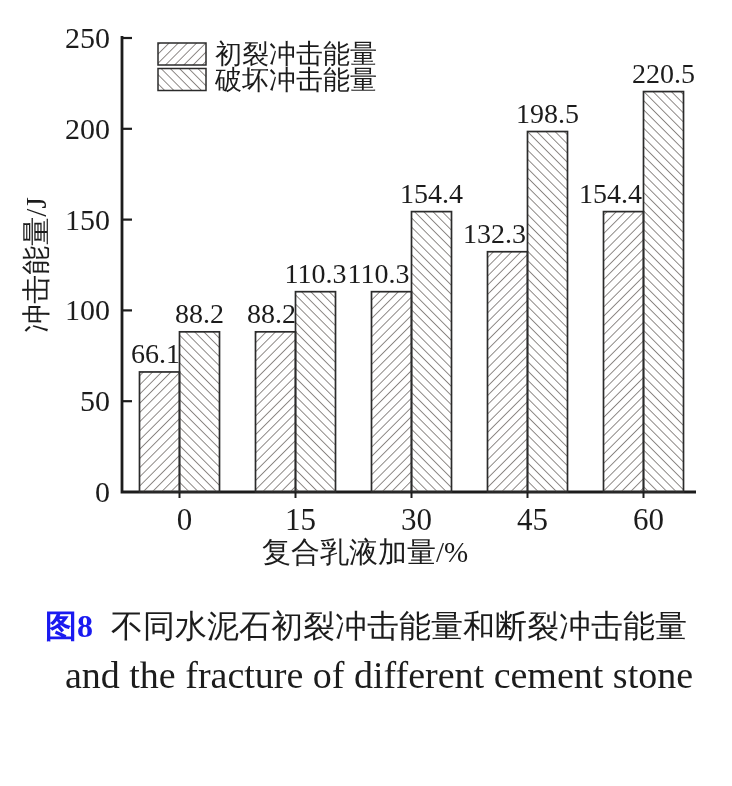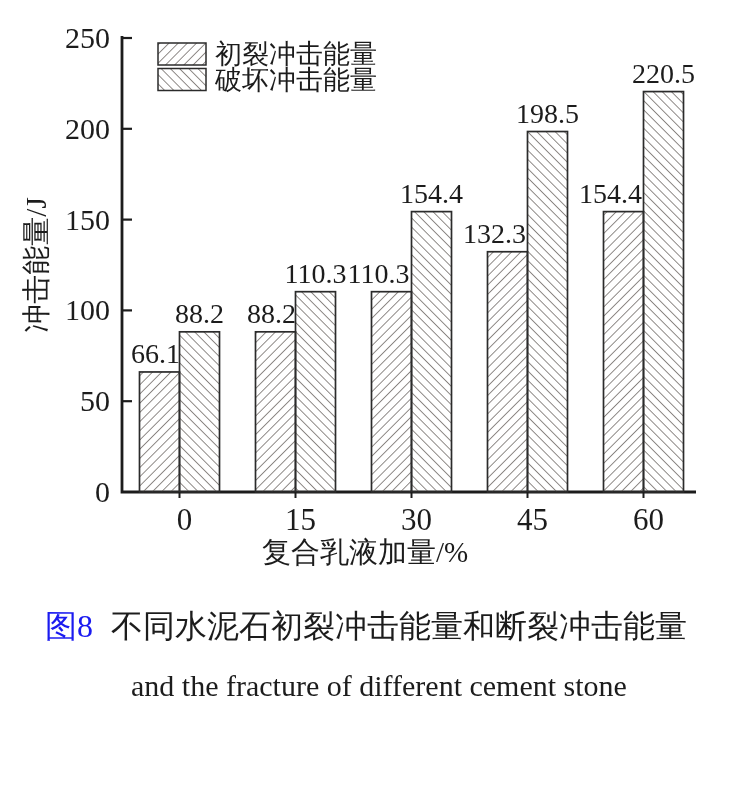--- a/index.html
+++ b/index.html
@@ -8,22 +8,22 @@
     font-family:"Liberation Serif","DejaVu Serif",serif;overflow:hidden;
   }
   .chart-wrap{position:absolute;left:0;top:0;width:732px;height:596px;}
   svg text{font-family:"Liberation Serif","DejaVu Serif",serif;}
   .caption{
     position:absolute;left:0;top:602px;width:732px;text-align:center;
     color:#1c1c1c;
   }
   .caption .line1{font-size:32px;line-height:49px;margin:0;}
   .caption .line2{font-size:30px;line-height:49px;margin:0;}
-  .caption .line3{font-size:30px;line-height:49px;margin:10px;padding-left:26px;}
-  .cap-prefix{font-weight:normal;margin-right:18px;}
+  .caption .line3{font-size:38px;line-height:49px;margin:0;padding-left:26px;}
+  .cap-prefix{font-weight:bold;margin-right:18px;}
   .blue{color:#1a1af0;}
 </style>
 </head>
 <body>
 
 <div class="page">
 
   <div class="chart-wrap">
     <svg id="chart" width="732" height="596" viewBox="0 0 732 596">
         <defs>

